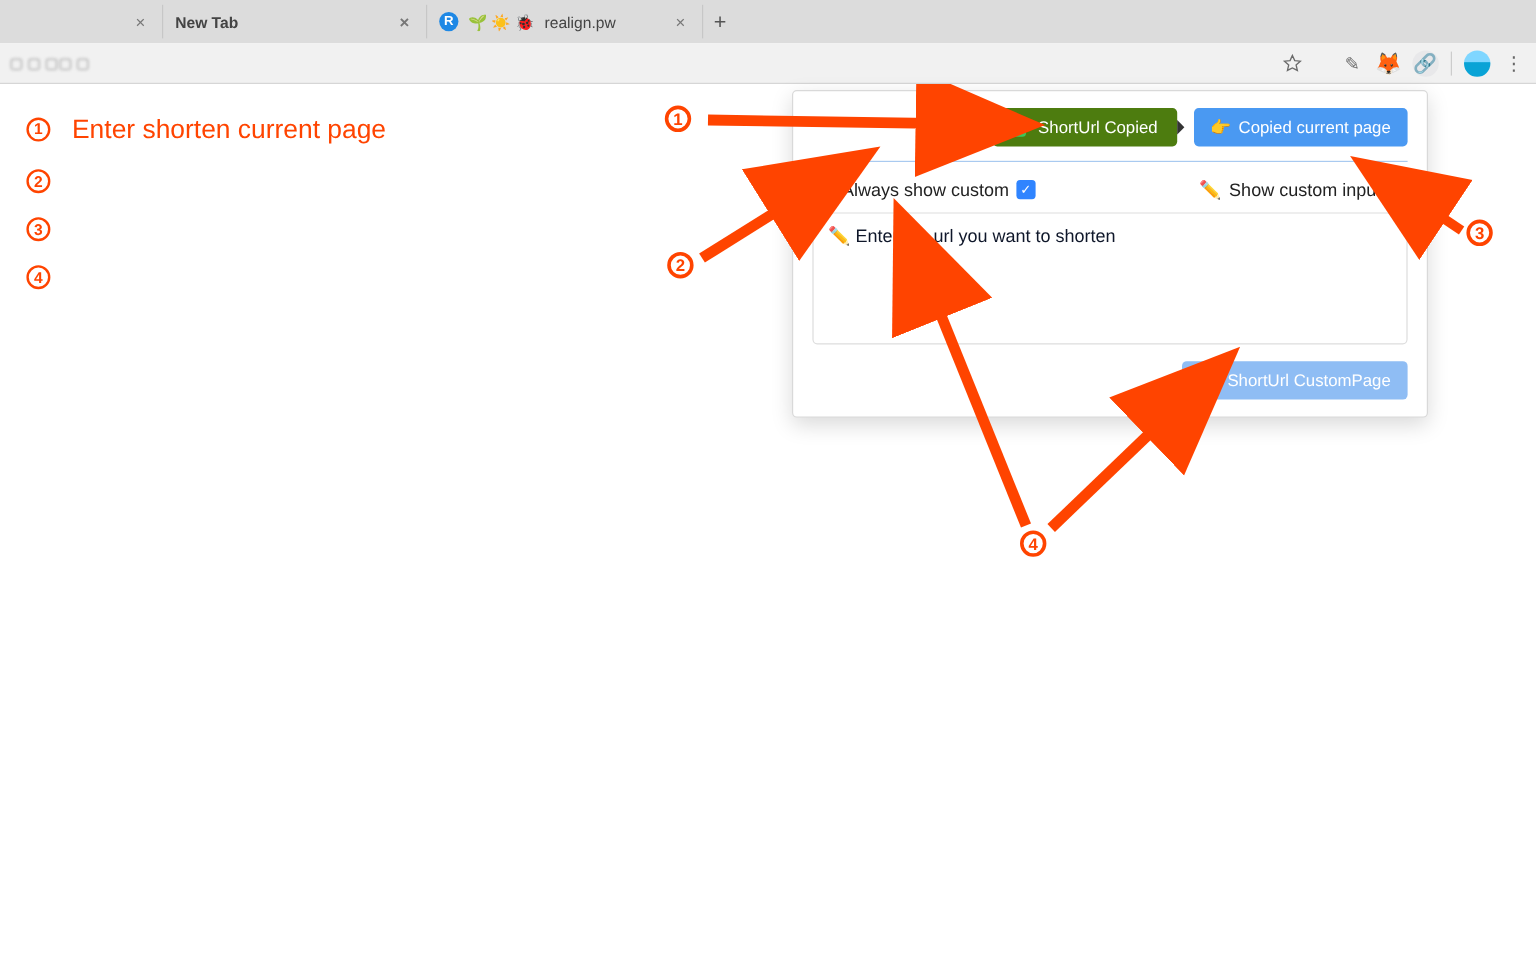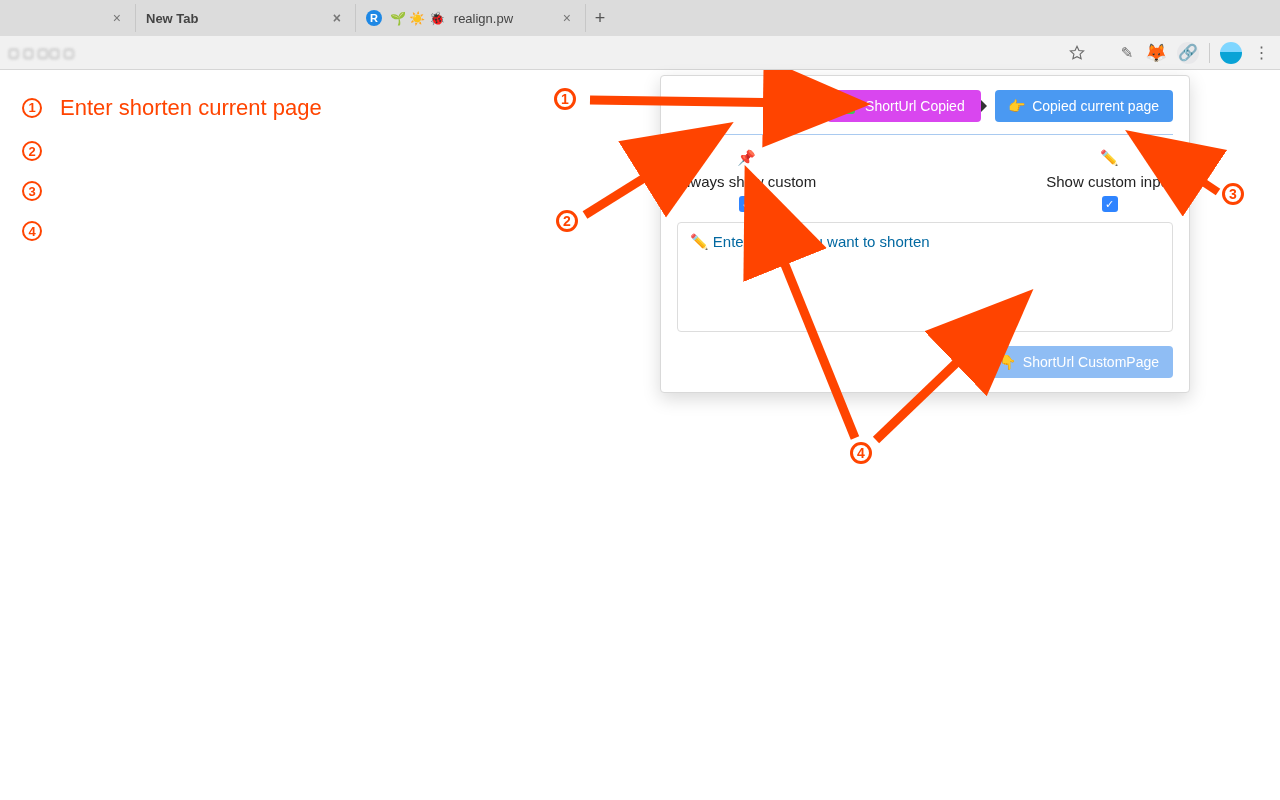--- a/index.html
+++ b/index.html
@@ -104,21 +104,21 @@
       border-radius:4px;
       box-shadow: 0 6px 18px rgba(0,0,0,0.15);
       padding-bottom: 14px;
     }
     .popup-row1 {
       display:flex; justify-content:flex-end; align-items:center;
       padding: 14px 16px 12px 16px;
       gap:14px;
     }
     .toast {
-      background:#d946ef; color:#fff;
+      background:#4d7c0f; color:#fff;
       font-size:14px;
       padding:8px 16px 8px 12px;
       border-radius:4px;
       position:relative;
       display:flex; align-items:center; gap:10px;text-align:center;
     }
     .toast::after {
       content:""; position:absolute; right:-6px; top:50%; transform:translateY(-50%);
       border-left:6px solid #333; border-top:6px solid transparent; border-bottom:6px solid transparent;
     }
@@ -134,32 +134,32 @@
     }
     .btn-blue.soft { background:#8fbdf4; }
 
     .popup-hr { border:none; border-top:1px solid #a9caf0; margin:0 16px; }
 
     .popup-row2 {
       display:flex; justify-content:space-between; align-items:center;
       padding: 14px 16px 10px 16px;
       font-size:15px; color:#222;
     }
-    .optlabel { display:flex; align-items:center; gap:6px;flex-direction:column; }
+    .optlabel { display:flex; align-items:center; gap:6px; }
     .cbx {
       width:16px;height:16px;border-radius:3px;background:#2f84ff;color:#fff;
       display:inline-flex;align-items:center;justify-content:center;font-size:11px;
     }
 
     .url-box {
       margin: 0 16px;
       border:1px solid #ddd; border-radius:4px;
       height: 110px;
       padding:10px 12px;
-      font-size:15px; color:#0369a1;
+      font-size:15px; color:#0f172a;
     }
 
     .popup-row3 {
       display:flex; justify-content:flex-end;
       padding: 14px 16px 0 16px;
     }
 
     
     .ann-circ {
       position:absolute;

